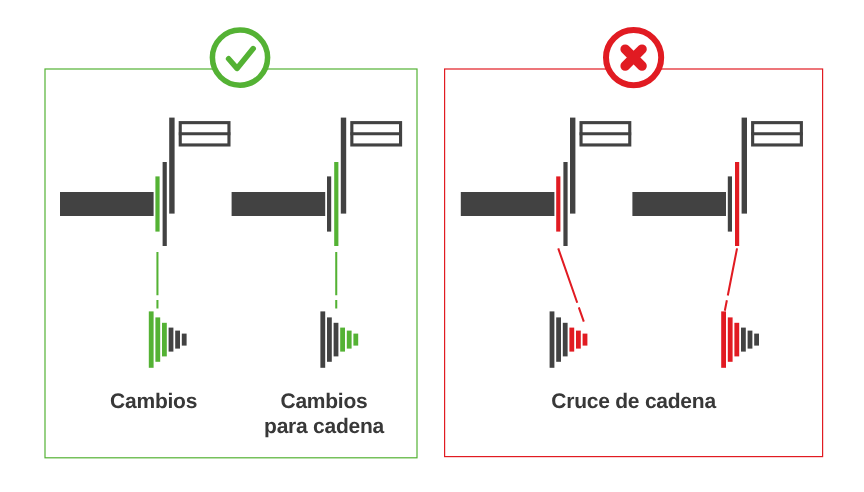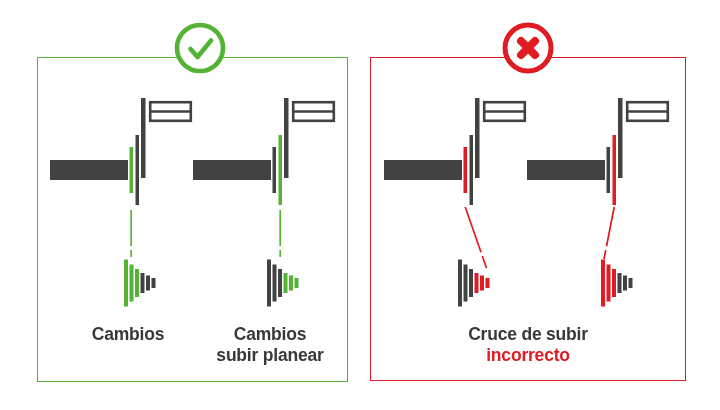--- a/index.html
+++ b/index.html
@@ -106,20 +106,19 @@
       <circle cx="26" cy="26" r="23" fill="#ffffff" stroke="currentColor" stroke-width="5"></circle>
       <path d="M19 19 L33 33 M33 19 L19 33" fill="none" stroke="currentColor" stroke-width="8" stroke-linecap="round"></path>
     </svg>
   </div>
 
   <div class="caption caption-subir">
     <div>Cambios</div>
   </div>
   <div class="caption caption-planear">
     <div>Cambios</div>
-    <div>subir planear</div>
+    <div>para cadena</div>
   </div>
   <div class="caption caption-cruce">
-    <div>Cruce de subir</div>
-    <div class="red-text">incorrecto</div>
+    <div>Cruce de cadena</div>
   </div>
 
 </div>
 
 </body></html>

